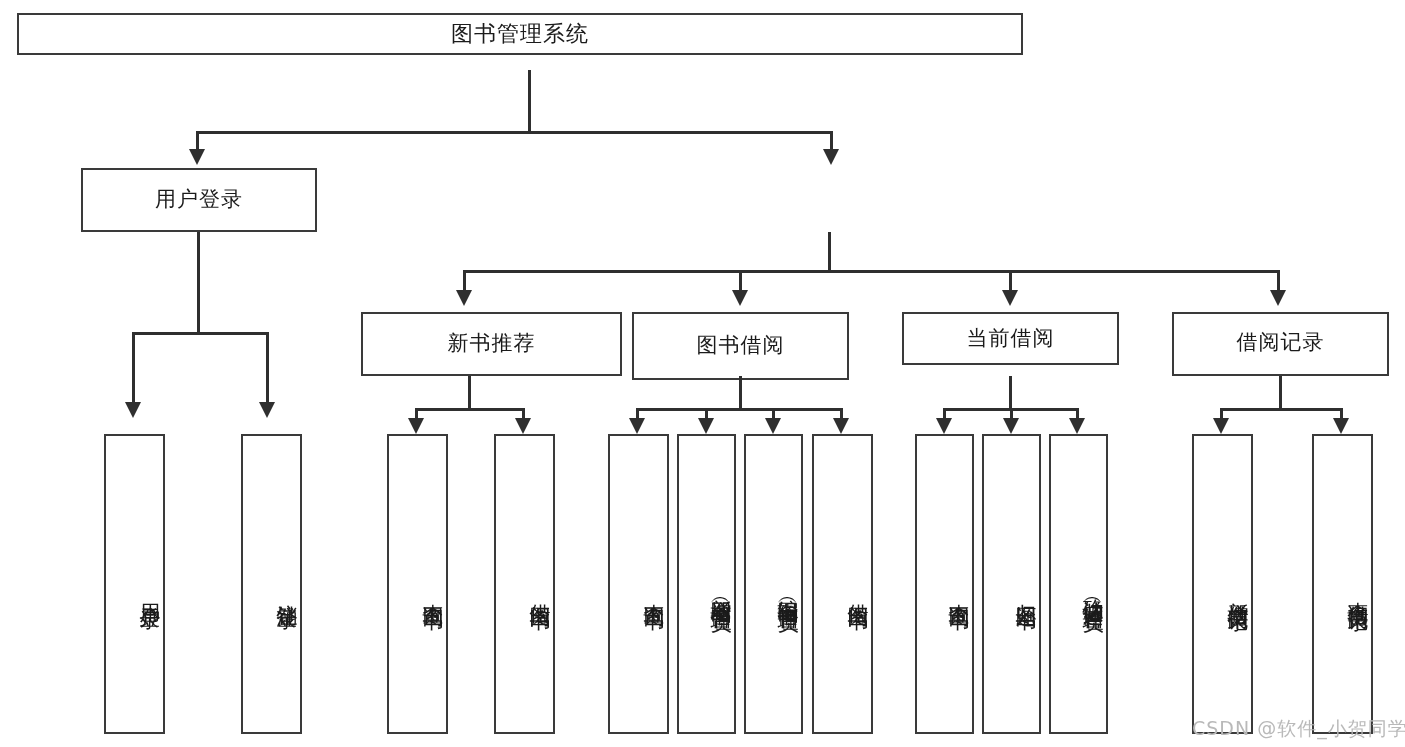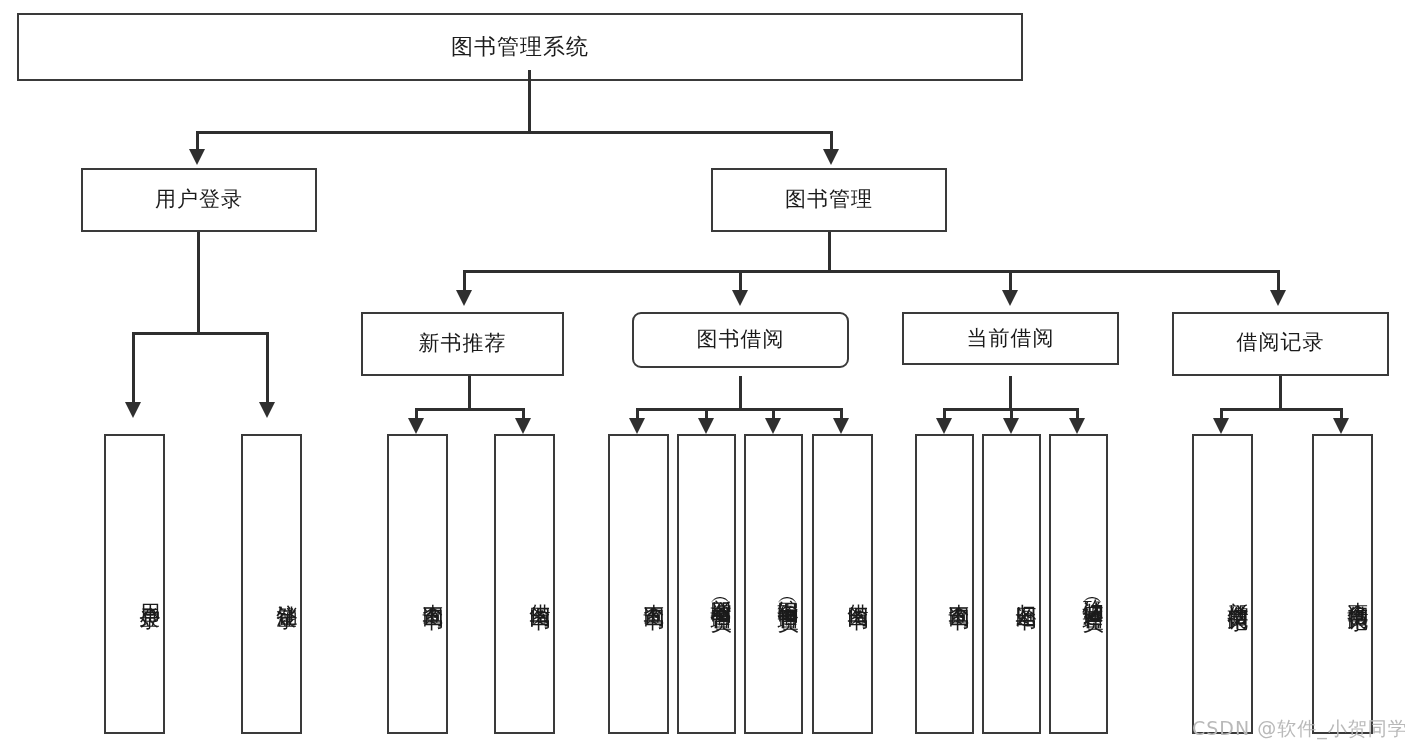--- a/index.html
+++ b/index.html
@@ -67,54 +67,53 @@
     letter-spacing: 1px;
     white-space: nowrap;
     font-family: "DejaVu Sans", "Liberation Sans", sans-serif;
   }
 </style>
 </head>
 <body>
 
 <div id="canvas">
 
-  <div class="node horizontal root" style="left:17px; top:13px; width:1006px; height:68px;">图书管理系统</div>
+  <div class="node horizontal root" style="left:17px; top:13px; width:1006px; height:42px;">图书管理系统</div>
 
   <div class="edge v" style="left:528px; top:70px; width:3px; height:63px;"></div>
   <div class="edge h" style="left:196px; top:131px; width:637px; height:3px;"></div>
   <div class="edge v" style="left:196px; top:131px; width:3px; height:20px;"></div>
   <div class="arrow" style="left:189px; top:149px;"></div>
   <div class="edge v" style="left:830px; top:131px; width:3px; height:20px;"></div>
   <div class="arrow" style="left:823px; top:149px;"></div>
 
   <div class="node horizontal" style="left:81px; top:168px; width:236px; height:64px;">用户登录</div>
 
-  <div class="node horizontal" style="left:711px; top:168px; width:236px; height:64px;">图书管理</div>
 
   <div class="edge v" style="left:197px; top:232px; width:3px; height:102px;"></div>
   <div class="edge h" style="left:132px; top:332px; width:137px; height:3px;"></div>
   <div class="edge v" style="left:132px; top:332px; width:3px; height:72px;"></div>
   <div class="arrow" style="left:125px; top:402px;"></div>
   <div class="edge v" style="left:266px; top:332px; width:3px; height:72px;"></div>
   <div class="arrow" style="left:259px; top:402px;"></div>
 
   <div class="edge v" style="left:828px; top:232px; width:3px; height:40px;"></div>
   <div class="edge h" style="left:463px; top:270px; width:817px; height:3px;"></div>
   <div class="edge v" style="left:463px; top:270px; width:3px; height:22px;"></div>
   <div class="arrow" style="left:456px; top:290px;"></div>
   <div class="edge v" style="left:739px; top:270px; width:3px; height:22px;"></div>
   <div class="arrow" style="left:732px; top:290px;"></div>
   <div class="edge v" style="left:1009px; top:270px; width:3px; height:22px;"></div>
   <div class="arrow" style="left:1002px; top:290px;"></div>
   <div class="edge v" style="left:1277px; top:270px; width:3px; height:22px;"></div>
   <div class="arrow" style="left:1270px; top:290px;"></div>
 
-  <div class="node horizontal" style="left:361px; top:312px; width:203px; height:64px;">新书推荐</div>
+  <div class="node horizontal" style="left:361px; top:312px; width:261px; height:64px;">新书推荐</div>
 
-  <div class="node horizontal" style="left:632px; top:312px; width:217px; height:56px;border-radius:9px;">图书借阅</div>
+  <div class="node horizontal" style="left:632px; top:312px; width:217px; height:68px;">图书借阅</div>
 
   <div class="node horizontal" style="left:902px; top:312px; width:217px; height:53px;">当前借阅</div>
 
   <div class="node horizontal" style="left:1172px; top:312px; width:217px; height:64px;font-family:Liberation Mono, monospace;">借阅记录</div>
 
   <div class="edge v" style="left:468px; top:376px; width:3px; height:34px;"></div>
   <div class="edge h" style="left:415px; top:408px; width:110px; height:3px;"></div>
   <div class="edge v" style="left:415px; top:408px; width:3px; height:14px;"></div>
   <div class="arrow" style="left:408px; top:418px;"></div>
   <div class="edge v" style="left:522px; top:408px; width:3px; height:14px;"></div>

